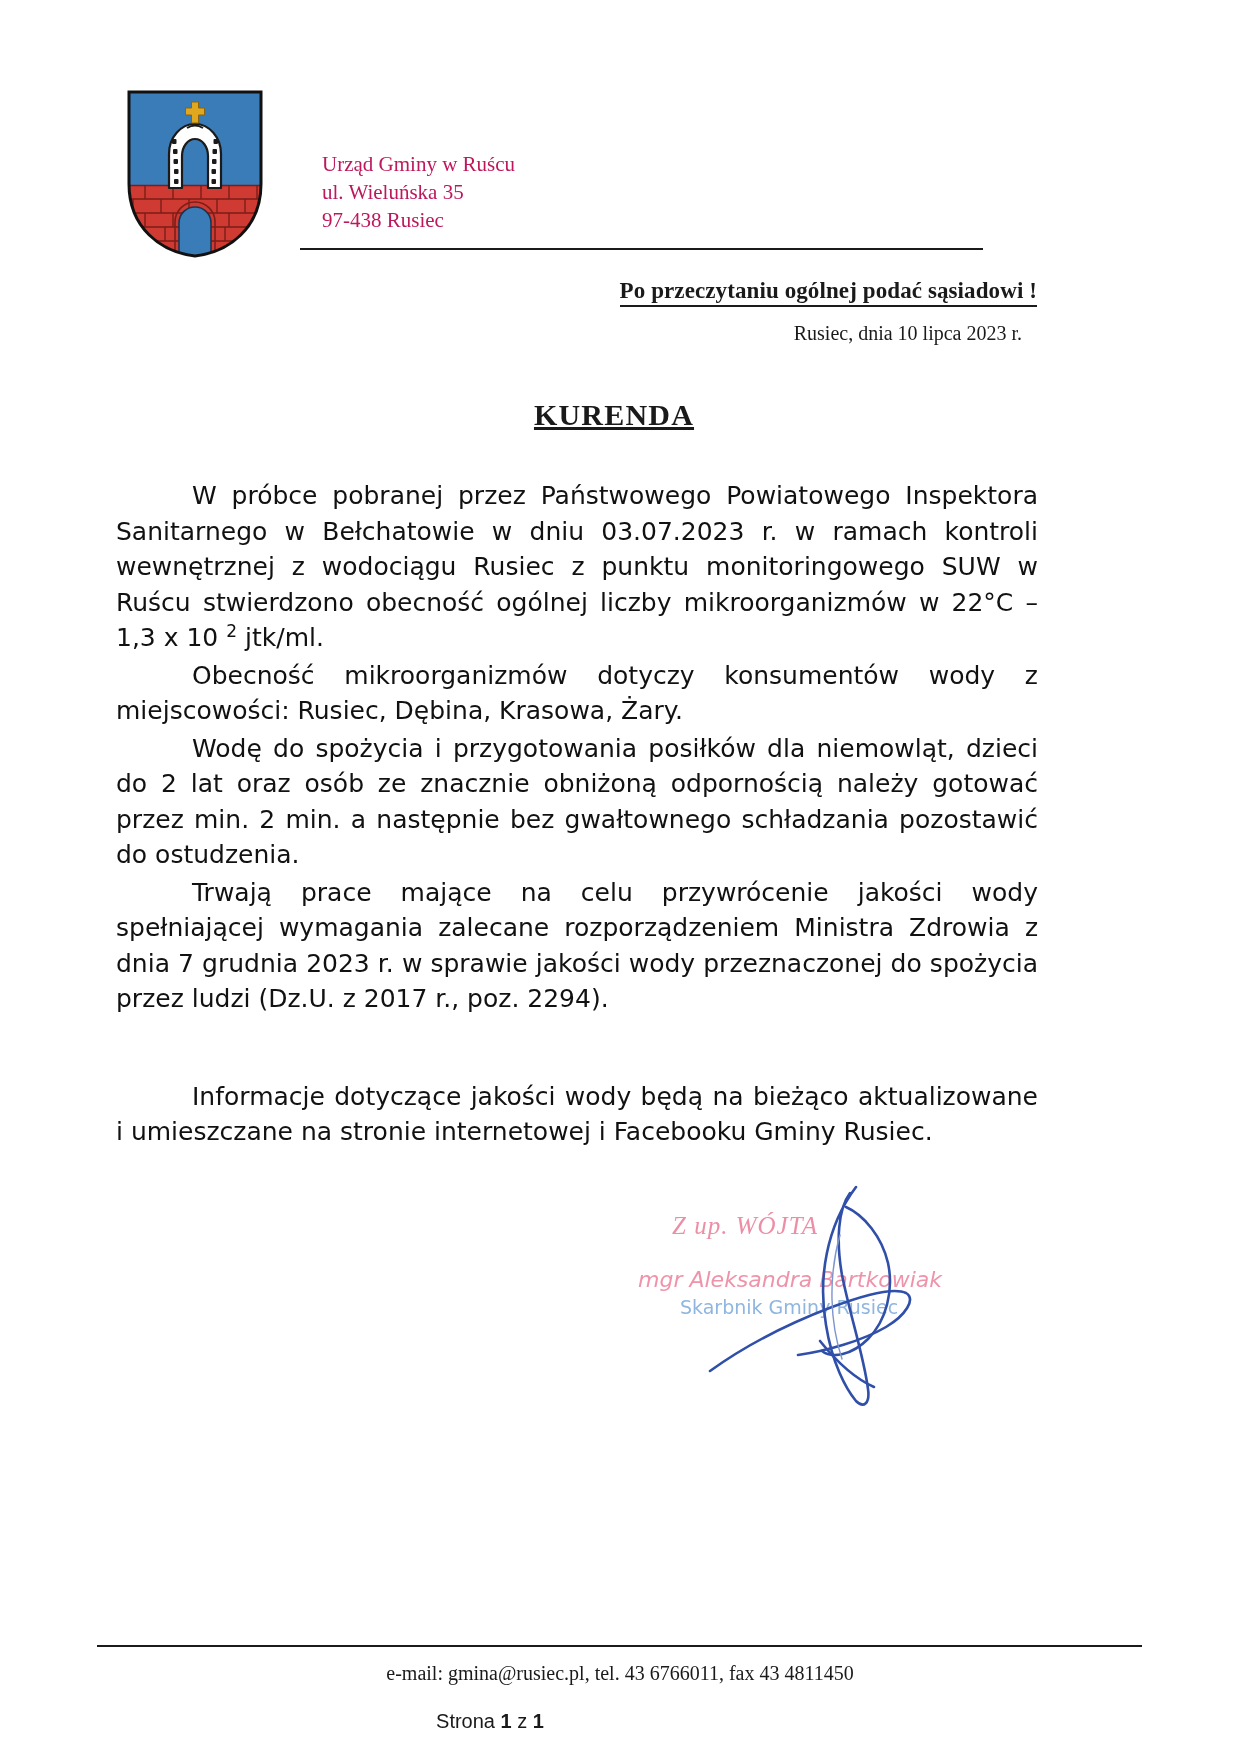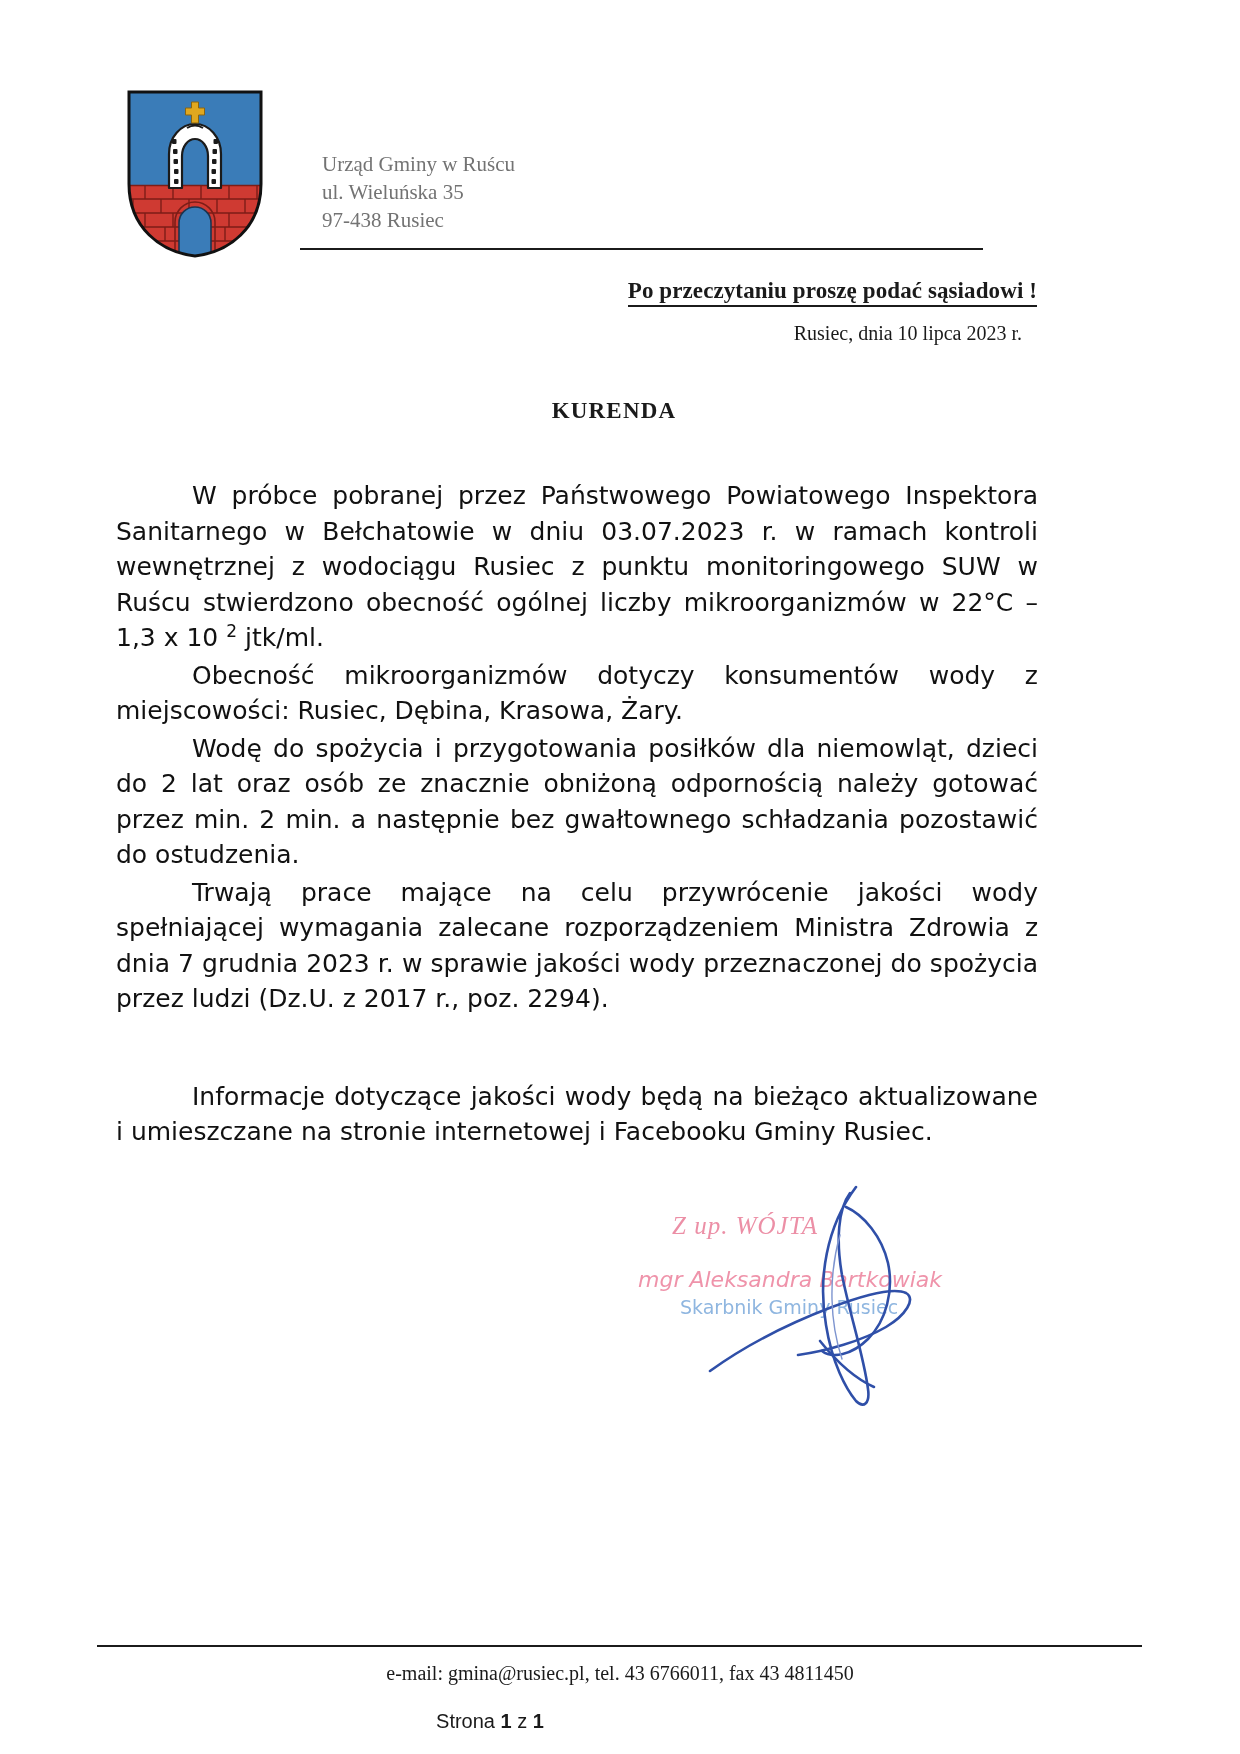--- a/index.html
+++ b/index.html
@@ -41,21 +41,21 @@
     height: 172px;
   }
 
   .org-address {
     position: absolute;
     left: 322px;
     top: 150px;
     font-family: "Liberation Serif", serif;
     font-size: 21px;
     line-height: 28px;
-    color: #737373;
+    color: #be185d;
     white-space: pre-line;
   }
 
   .rule-top {
     position: absolute;
     left: 300px;
     top: 248px;
     width: 683px;
     height: 0;
     border-top: 2px solid #1b1b1b;
@@ -91,22 +91,23 @@
 
   
   .doc-title {
     position: absolute;
     left: 0;
     top: 398px;
     width: 1228px;
     text-align: center;
     font-family: "Liberation Serif", serif;
     font-weight: bold;
-    font-size: 23px;
+    font-size: 30px;
     letter-spacing: 1.2px;
+    text-decoration: underline;
   }
 
   
   .body-copy {
     position: absolute;
     left: 116px;
     top: 478px;
     width: 922px;
     font-family: "DejaVu Sans", sans-serif;
     font-size: 25px;
@@ -283,21 +284,21 @@
     </div>
 
     <div class="org-address">Urząd Gminy w Ruścu
 ul. Wieluńska 35
 97-438 Rusiec</div>
 
     <div class="rule-top"></div>
   </div>
 
   <div class="notice-line">
-    <span>Po przeczytaniu proszę podać sąsiadowi !</span>
+    <span>Po przeczytaniu ogólnej podać sąsiadowi !</span>
   </div>
 
   <div class="date-line">Rusiec, dnia 10 lipca 2023 r.</div>
 
   <div class="doc-title">KURENDA</div>
 
   <div class="body-copy">
 
     <p><span>W próbce pobranej przez Państwowego Powiatowego Inspektora Sanitarnego w Bełchatowie w dniu 03.07.2023 r. w ramach kontroli wewnętrznej z wodociągu Rusiec z punktu monitoringowego SUW w Ruścu stwierdzono obecność ogólnej liczby mikroorganizmów w 22°C – 1,3 x 10 </span><sup>2</sup><span> jtk/ml.</span></p>
 

